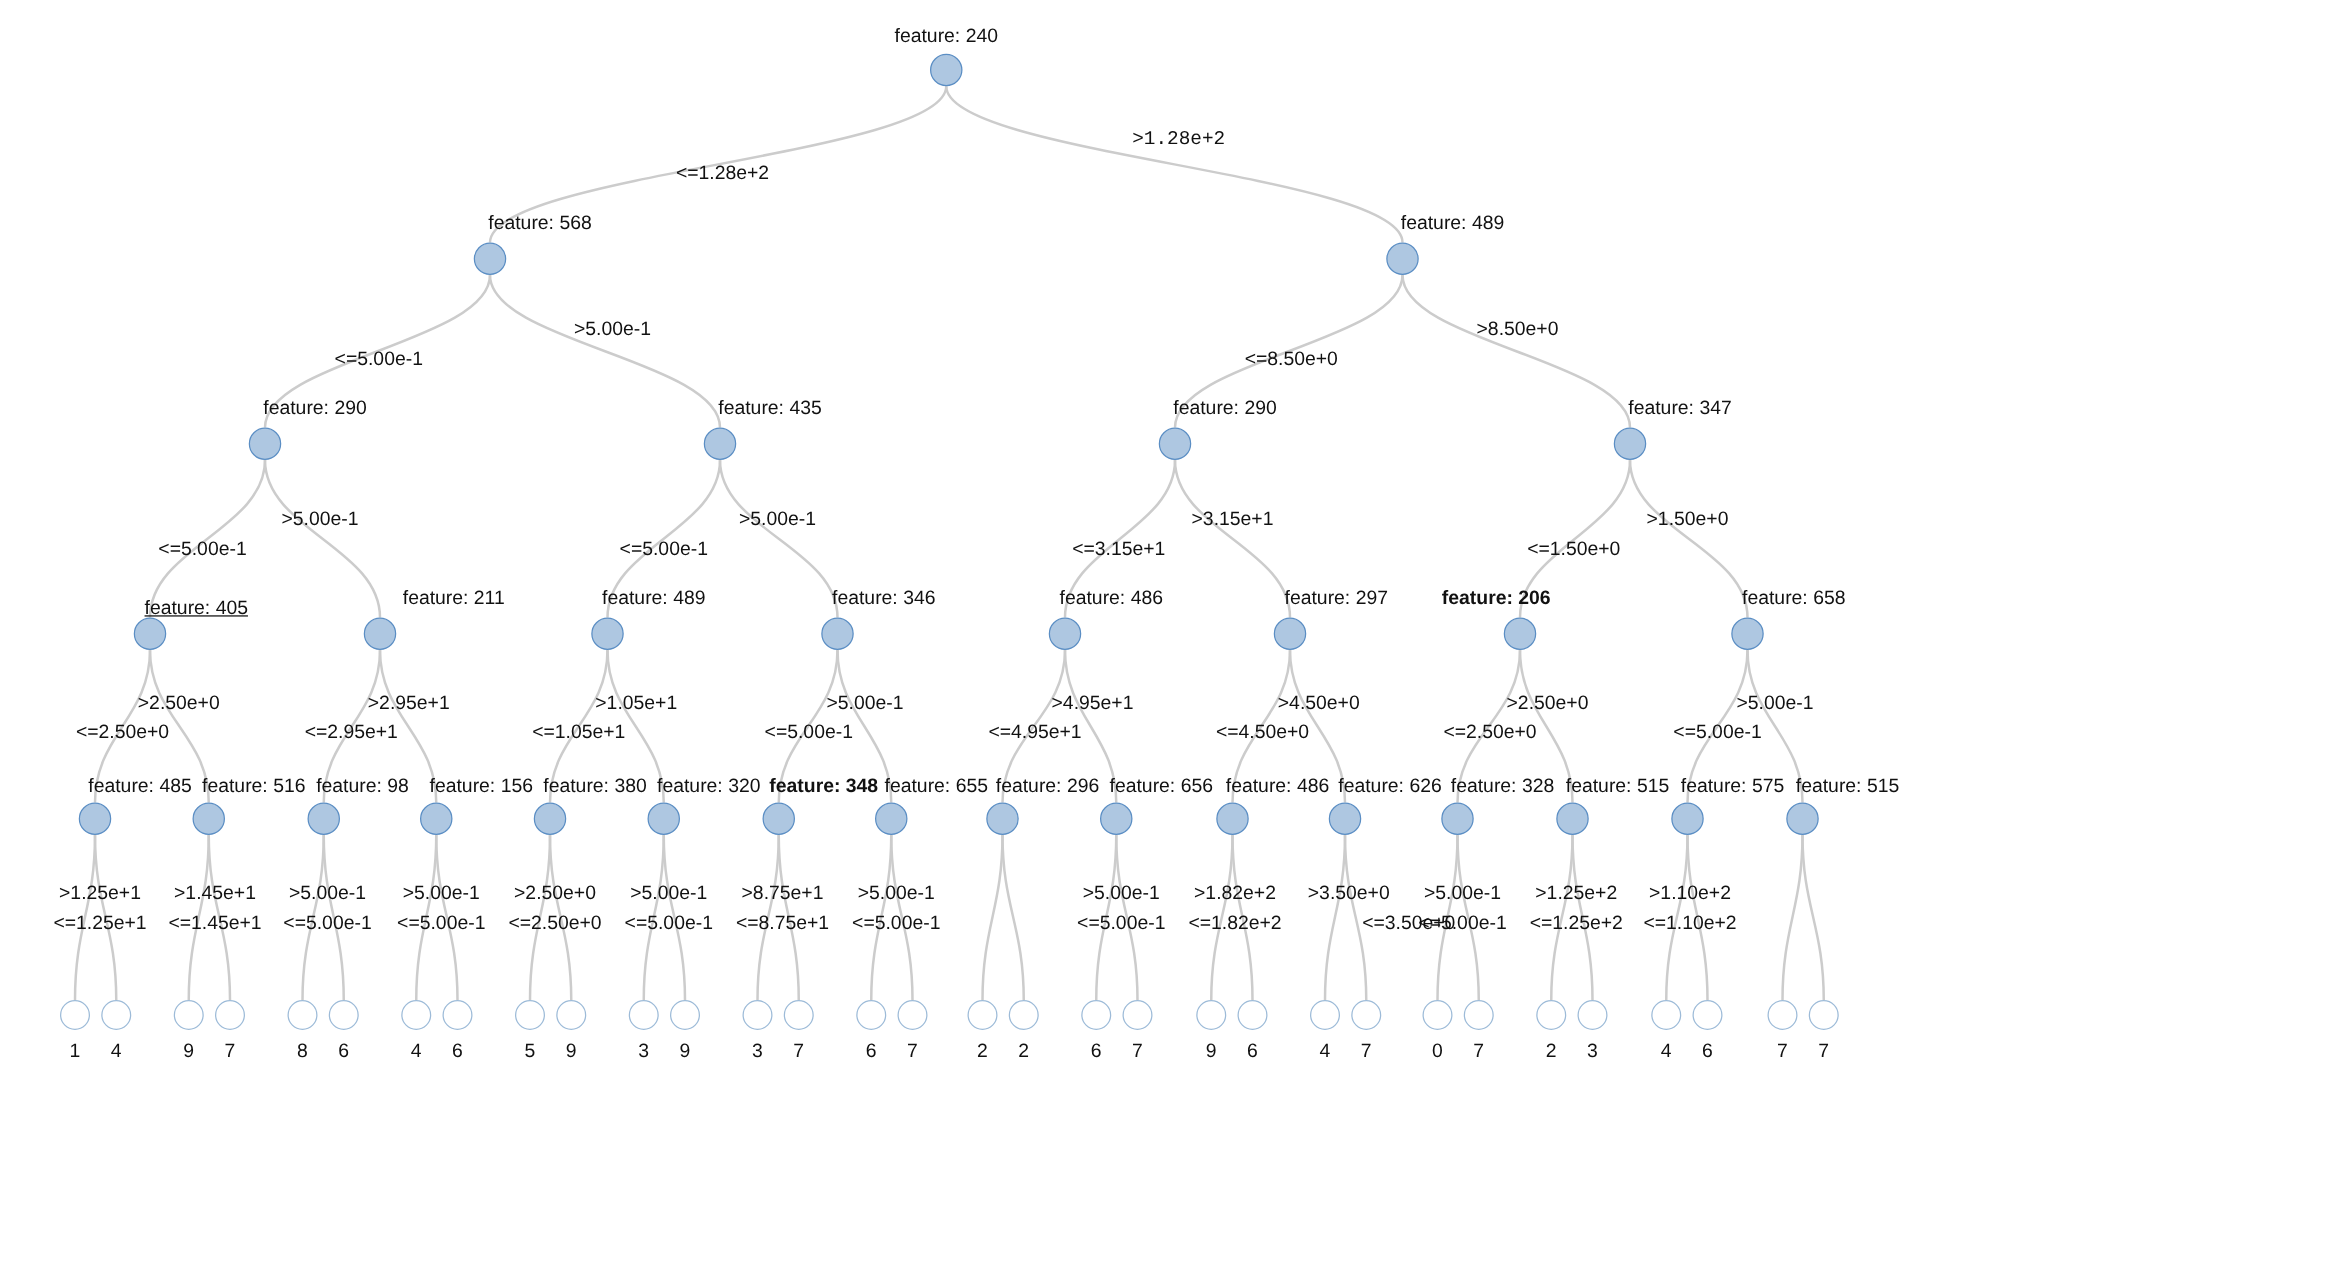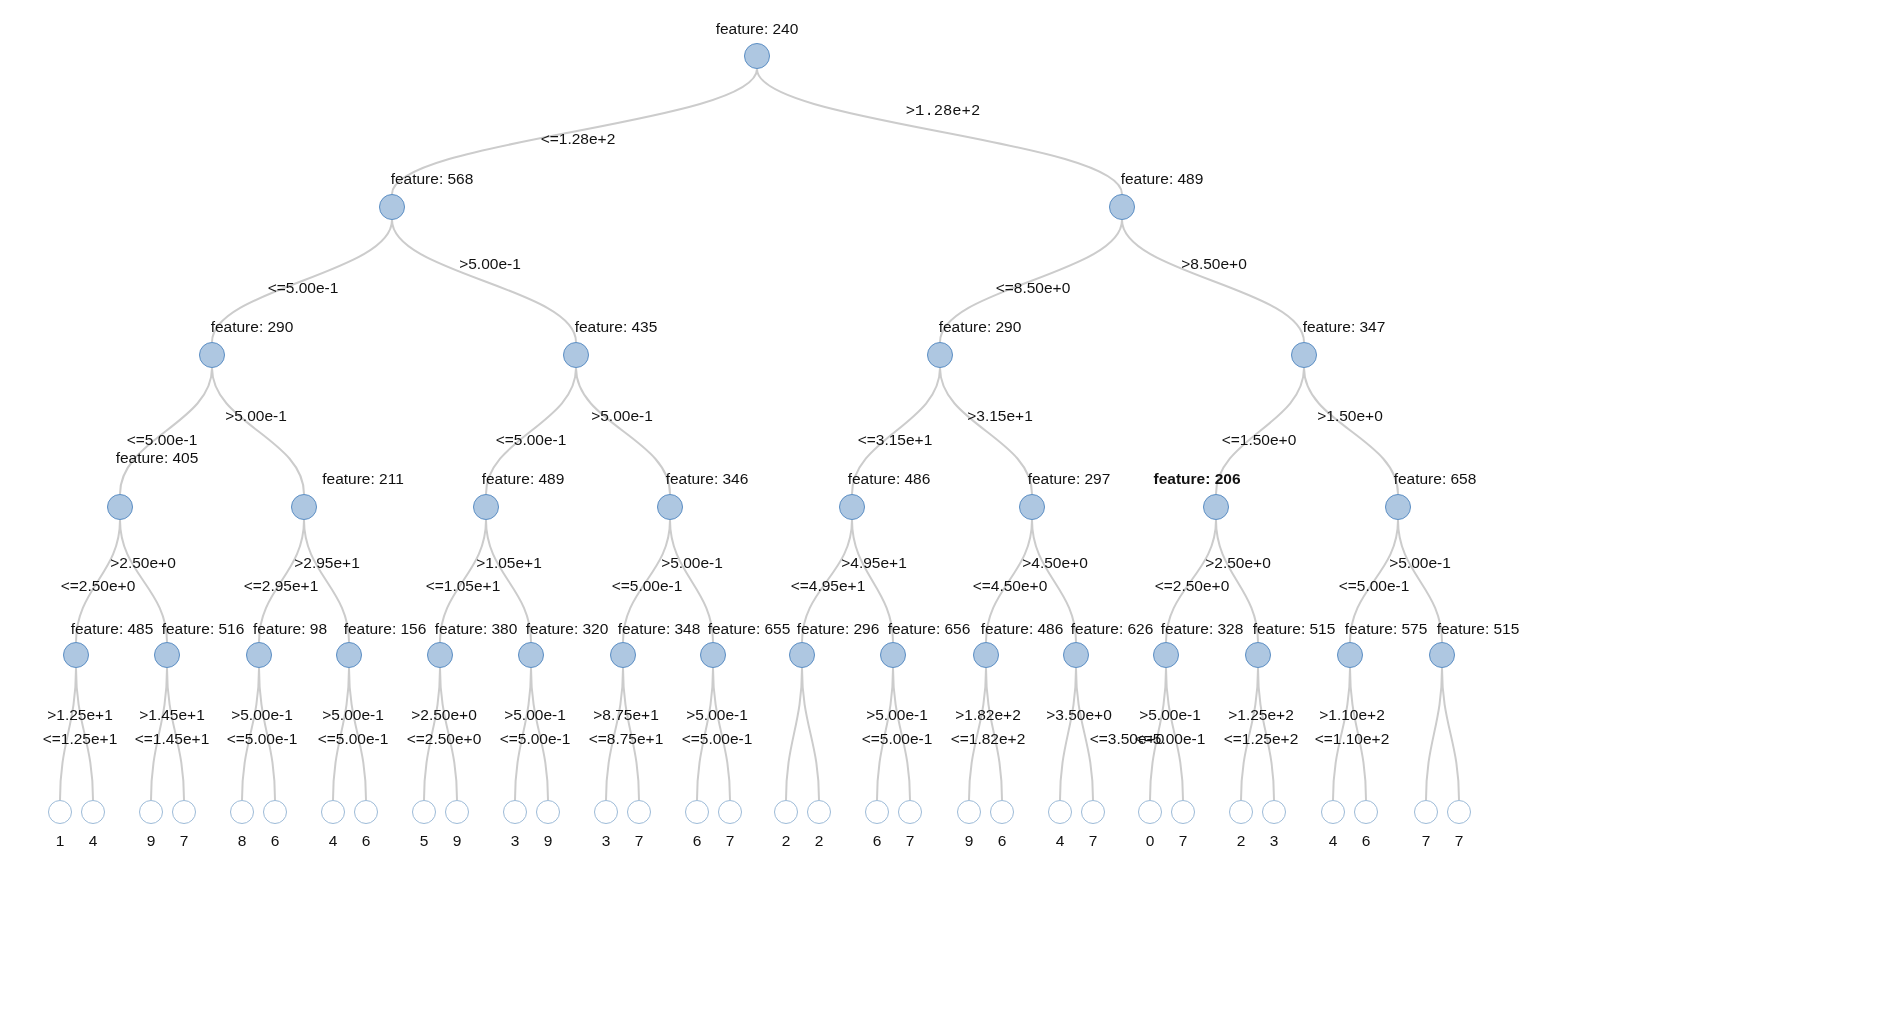--- a/index.html
+++ b/index.html
@@ -87,21 +87,21 @@
       <div class="lbl edge-lbl" style="left: 943px; top: 112px; transform: translate(-50%, -50%); font-family: Liberation Mono, monospace;">&gt;1.28e+2</div>
       <div class="lbl edge-lbl" style="left: 303px; top: 288px; transform: translate(-50%, -50%);">&lt;=5.00e-1</div>
       <div class="lbl edge-lbl" style="left: 490px; top: 264px; transform: translate(-50%, -50%);">&gt;5.00e-1</div>
       <div class="lbl edge-lbl" style="left: 1033px; top: 288px; transform: translate(-50%, -50%);">&lt;=8.50e+0</div>
       <div class="lbl edge-lbl" style="left: 1214px; top: 264px; transform: translate(-50%, -50%);">&gt;8.50e+0</div>
       <div class="lbl edge-lbl" style="left: 162px; top: 440px; transform: translate(-50%, -50%);">&lt;=5.00e-1</div>
       <div class="lbl edge-lbl" style="left: 256px; top: 416px; transform: translate(-50%, -50%);">&gt;5.00e-1</div>
       <div class="lbl edge-lbl" style="left: 531px; top: 440px; transform: translate(-50%, -50%);">&lt;=5.00e-1</div>
       <div class="lbl edge-lbl" style="left: 622px; top: 416px; transform: translate(-50%, -50%);">&gt;5.00e-1</div>
       <div class="lbl edge-lbl" style="left: 895px; top: 440px; transform: translate(-50%, -50%);">&lt;=3.15e+1</div>
-      <div class="lbl edge-lbl" style="left: 986px; top: 416px; transform: translate(-50%, -50%); margin-left: 14px;">&gt;3.15e+1</div>
+      <div class="lbl edge-lbl" style="left: 986px; top: 416px; transform: translate(-50%, -50%);">&gt;3.15e+1</div>
       <div class="lbl edge-lbl" style="left: 1259px; top: 440px; transform: translate(-50%, -50%);">&lt;=1.50e+0</div>
       <div class="lbl edge-lbl" style="left: 1350px; top: 416px; transform: translate(-50%, -50%);">&gt;1.50e+0</div>
       <div class="lbl edge-lbl" style="left: 98px; top: 586px; transform: translate(-50%, -50%);">&lt;=2.50e+0</div>
       <div class="lbl edge-lbl" style="left: 143px; top: 563px; transform: translate(-50%, -50%);">&gt;2.50e+0</div>
       <div class="lbl edge-lbl" style="left: 281px; top: 586px; transform: translate(-50%, -50%);">&lt;=2.95e+1</div>
       <div class="lbl edge-lbl" style="left: 327px; top: 563px; transform: translate(-50%, -50%);">&gt;2.95e+1</div>
       <div class="lbl edge-lbl" style="left: 463px; top: 586px; transform: translate(-50%, -50%);">&lt;=1.05e+1</div>
       <div class="lbl edge-lbl" style="left: 509px; top: 563px; transform: translate(-50%, -50%);">&gt;1.05e+1</div>
       <div class="lbl edge-lbl" style="left: 647px; top: 586px; transform: translate(-50%, -50%);">&lt;=5.00e-1</div>
       <div class="lbl edge-lbl" style="left: 692px; top: 563px; transform: translate(-50%, -50%);">&gt;5.00e-1</div>
@@ -149,21 +149,21 @@
       <div class="lbl node-lbl" style="left: 1162px; top: 179px; transform: translate(-50%, -50%);">feature: 489</div>
       <div class="node inner-node" style="left: 199px; top: 342px;"></div>
       <div class="lbl node-lbl" style="left: 252px; top: 327px; transform: translate(-50%, -50%);">feature: 290</div>
       <div class="node inner-node" style="left: 563px; top: 342px;"></div>
       <div class="lbl node-lbl" style="left: 616px; top: 327px; transform: translate(-50%, -50%);">feature: 435</div>
       <div class="node inner-node" style="left: 927px; top: 342px;"></div>
       <div class="lbl node-lbl" style="left: 980px; top: 327px; transform: translate(-50%, -50%);">feature: 290</div>
       <div class="node inner-node" style="left: 1291px; top: 342px;"></div>
       <div class="lbl node-lbl" style="left: 1344px; top: 327px; transform: translate(-50%, -50%);">feature: 347</div>
       <div class="node inner-node" style="left: 107px; top: 494px;"></div>
-      <div class="lbl node-lbl" style="left: 157px; top: 458px; transform: translate(-50%, -50%);">feature: 405</div>
+      <div class="lbl node-lbl" style="left: 157px; top: 487px; transform: translate(-50%, -50%); text-decoration: underline;">feature: 405</div>
       <div class="node inner-node" style="left: 291px; top: 494px;"></div>
       <div class="lbl node-lbl" style="left: 341px; top: 479px; transform: translate(-50%, -50%); margin-left: 22px;">feature: 211</div>
       <div class="node inner-node" style="left: 473px; top: 494px;"></div>
       <div class="lbl node-lbl" style="left: 523px; top: 479px; transform: translate(-50%, -50%);">feature: 489</div>
       <div class="node inner-node" style="left: 657px; top: 494px;"></div>
       <div class="lbl node-lbl" style="left: 707px; top: 479px; transform: translate(-50%, -50%);">feature: 346</div>
       <div class="node inner-node" style="left: 839px; top: 494px;"></div>
       <div class="lbl node-lbl" style="left: 889px; top: 479px; transform: translate(-50%, -50%);">feature: 486</div>
       <div class="node inner-node" style="left: 1019px; top: 494px;"></div>
       <div class="lbl node-lbl" style="left: 1069px; top: 479px; transform: translate(-50%, -50%);">feature: 297</div>
@@ -177,21 +177,21 @@
       <div class="lbl node-lbl" style="left: 203px; top: 629px; transform: translate(-50%, -50%);">feature: 516</div>
       <div class="node inner-node" style="left: 246px; top: 642px;"></div>
       <div class="lbl node-lbl" style="left: 290px; top: 629px; transform: translate(-50%, -50%);">feature: 98</div>
       <div class="node inner-node" style="left: 336px; top: 642px;"></div>
       <div class="lbl node-lbl" style="left: 385px; top: 629px; transform: translate(-50%, -50%);">feature: 156</div>
       <div class="node inner-node" style="left: 427px; top: 642px;"></div>
       <div class="lbl node-lbl" style="left: 476px; top: 629px; transform: translate(-50%, -50%);">feature: 380</div>
       <div class="node inner-node" style="left: 518px; top: 642px;"></div>
       <div class="lbl node-lbl" style="left: 567px; top: 629px; transform: translate(-50%, -50%); text-align: center;">feature: 320</div>
       <div class="node inner-node" style="left: 610px; top: 642px;"></div>
-      <div class="lbl node-lbl" style="left: 659px; top: 629px; transform: translate(-50%, -50%);">feature: 348</div>
+      <div class="lbl node-lbl" style="left: 659px; top: 629px; transform: translate(-50%, -50%); font-weight: bold;">feature: 348</div>
       <div class="node inner-node" style="left: 700px; top: 642px;"></div>
       <div class="lbl node-lbl" style="left: 749px; top: 629px; transform: translate(-50%, -50%);">feature: 655</div>
       <div class="node inner-node" style="left: 789px; top: 642px;"></div>
       <div class="lbl node-lbl" style="left: 838px; top: 629px; transform: translate(-50%, -50%);">feature: 296</div>
       <div class="node inner-node" style="left: 880px; top: 642px;"></div>
       <div class="lbl node-lbl" style="left: 929px; top: 629px; transform: translate(-50%, -50%);">feature: 656</div>
       <div class="node inner-node" style="left: 973px; top: 642px;"></div>
       <div class="lbl node-lbl" style="left: 1022px; top: 629px; transform: translate(-50%, -50%);">feature: 486</div>
       <div class="node inner-node" style="left: 1063px; top: 642px;"></div>
       <div class="lbl node-lbl" style="left: 1112px; top: 629px; transform: translate(-50%, -50%);">feature: 626</div>

